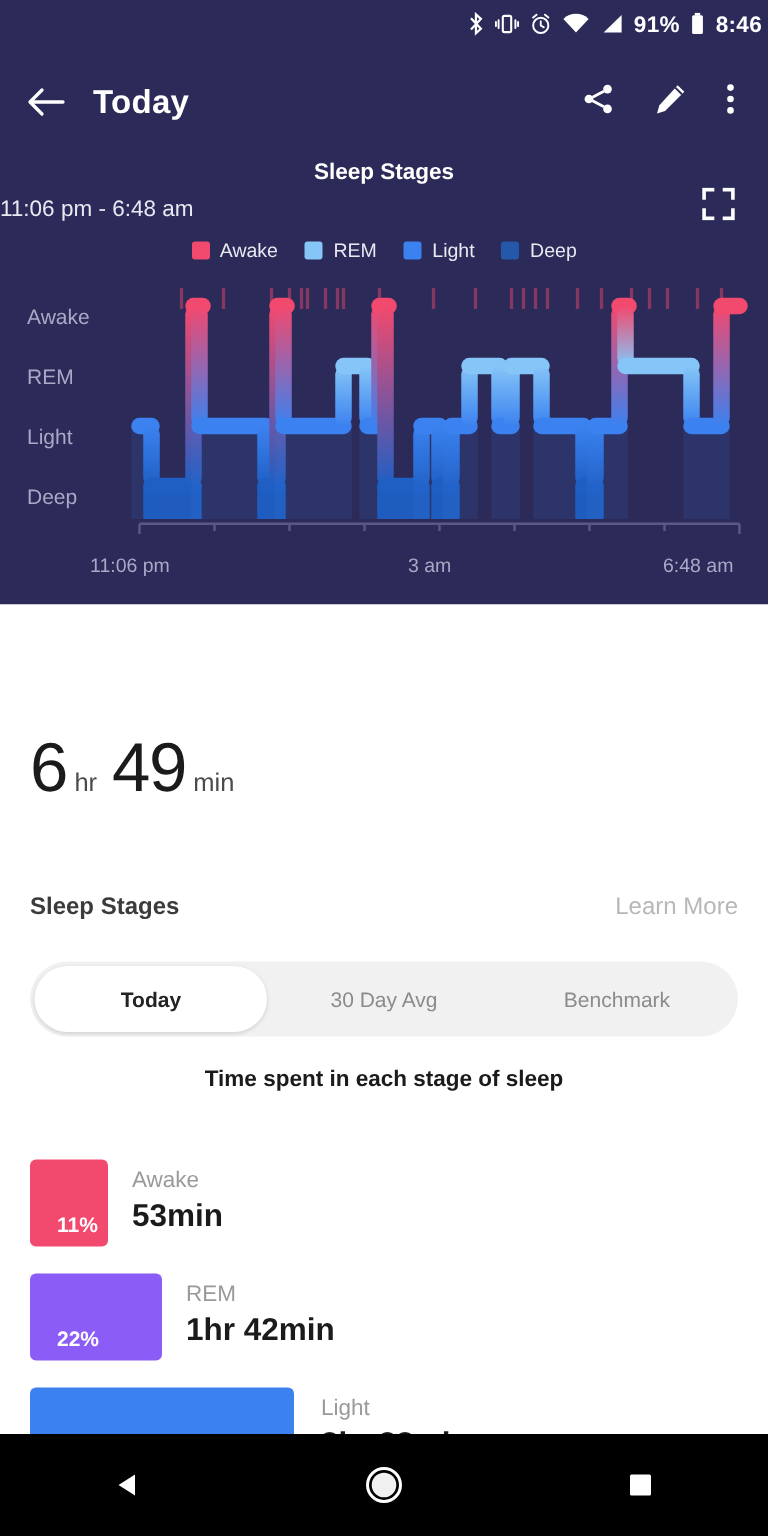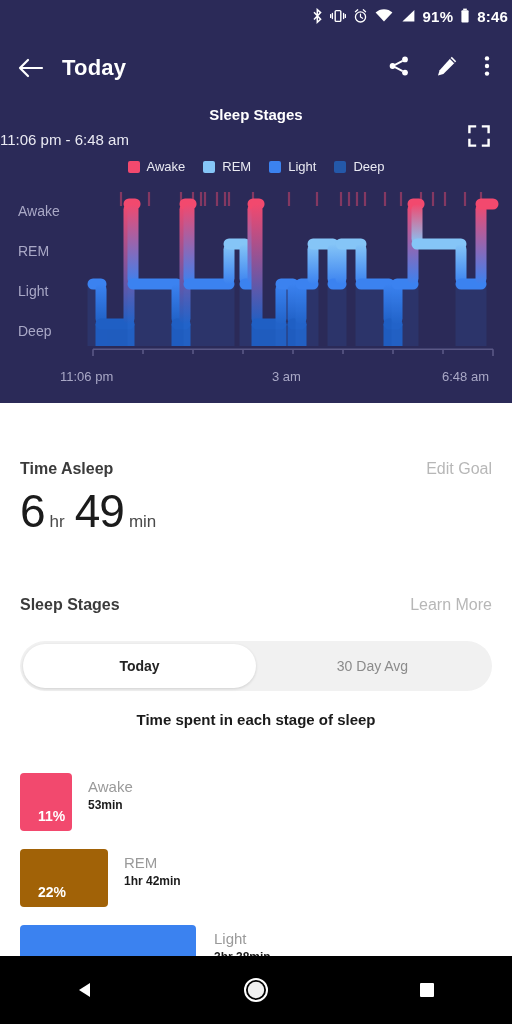--- a/index.html
+++ b/index.html
@@ -109,21 +109,21 @@
   
   .stage-list { position:absolute; top:370px; left:0; width:512px; }
   .stage-row { position:relative; margin-bottom:13px; height:auto; }
   .stage-bar {
     position:absolute; left:20px; top:0;
     border-radius:4px; color:#fff; font-size:14px; font-weight:bold;
     display:flex; align-items:flex-end; padding:0 0 7px 18px;
   }
   .stage-text { position:absolute; }
   .stage-name { font-size:15px; color:#9a9a9a; line-height:1.35; }
-  .stage-dur { font-size:12px; font-weight:bold; color:#1b1b1b; line-height:1.35; }
+  .stage-dur { font-size:21px; font-weight:bold; color:#1b1b1b; line-height:1.35; }
 
   
   .navbar {
     position:absolute; left:0; top:956px; width:512px; height:68px;
     background:#000; display:flex; align-items:center; justify-content:space-around;
   }
   .nav-btn { width:90px; height:50px; display:flex; align-items:center; justify-content:center; }
 </style>
 </head>
 <body>
@@ -412,58 +412,55 @@
 
   <div class="axis-times">
     <span class="axis-time" style="left:60px">11:06 pm</span>
     <span class="axis-time" style="left:272px">3 am</span>
     <span class="axis-time" style="left:442px">6:48 am</span>
   </div>
 </div>
 
 <div class="sheet">
 
-  <div class="row-head time-asleep">
-    <span class="sec-title">Time Asleep</span>
-    <span class="sec-action">Edit Goal</span>
-  </div>
 
   <div class="big-num">
     <span class="n">6</span>
     <span class="u">hr</span>
     <span class="n">49</span>
     <span class="u">min</span>
   </div>
 
   <div class="row-head stages-head">
     <span class="sec-title">Sleep Stages</span>
     <span class="sec-action">Learn More</span>
   </div>
 
   <div class="segmented">
     <div class="seg active">Today</div>
     <div class="seg">30 Day Avg</div>
+    <div class="seg">Benchmark</div>
   </div>
 
   <div class="subtitle">Time spent in each stage of sleep</div>
 
   <div class="stage-list">
 
     <div class="stage-row" style="height:63px">
       <div class="stage-bar" style="background:#f2496e; width:52px; height:58px;">
         <span>11%</span>
       </div>
       <div class="stage-text" style="left:88px; top:4px">
         <div class="stage-name">Awake</div>
         <div class="stage-dur">53min</div>
       </div>
     </div>
 
     <div class="stage-row" style="height:63px">
-      <div class="stage-bar" style="background:#a16207; width:88px; height:58px;">
+      <div class="stage-bar" style="background:#8b5cf6; width:88px; height:58px;">
         <span>22%</span>
       </div>
       <div class="stage-text" style="left:124px; top:4px">
         <div class="stage-name">REM</div>
         <div class="stage-dur">1hr 42min</div>
       </div>
     </div>
 
     <div class="stage-row" style="height:63px">
       <div class="stage-bar" style="background:#3b82f0; width:176px; height:58px;">

